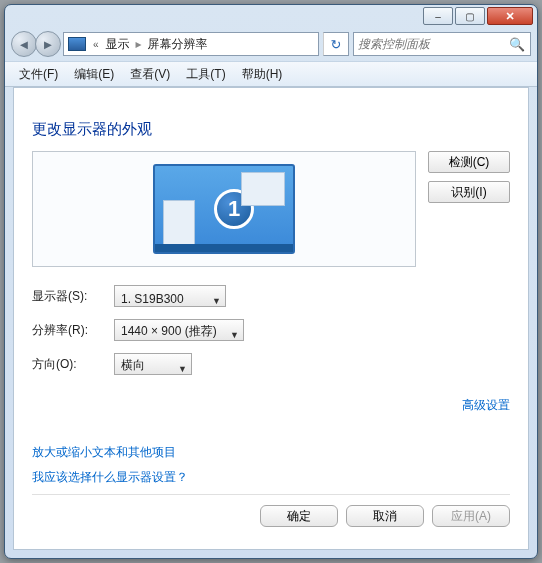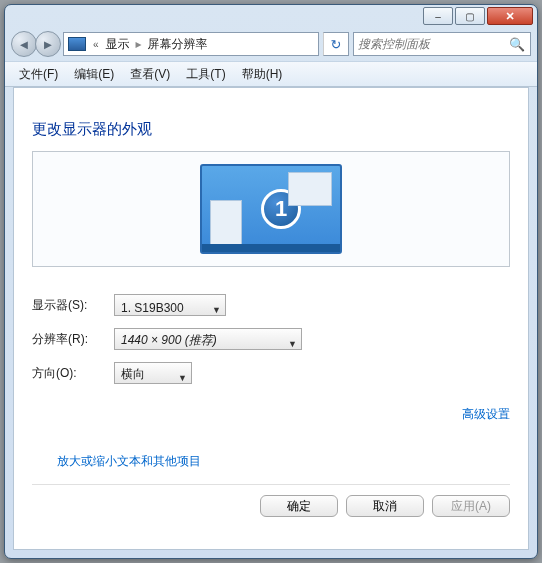--- a/index.html
+++ b/index.html
@@ -68,31 +68,31 @@
 .monitor .winpane { position: absolute; background: #e8f0f8; border: 1px solid #b0c8e0; }
 .winpane.a { width: 32px; height: 46px; left: 8px; bottom: 6px; }
 .winpane.b { width: 44px; height: 34px; right: 8px; top: 6px; }
 .taskbar { position: absolute; bottom: 0; left: 0; right: 0; height: 8px; background: #1a5a9a; }
 .btncol { display: flex; flex-direction: column; gap: 8px; }
 .winbtn { width: 82px; height: 22px; font-size: 12px;
   background: linear-gradient(to bottom, #fdfdfd, #e8e8e8); border: 1px solid #a8a8a8;
   border-radius: 2px; cursor: pointer; }
 
 
-.formarea { margin-top: 27px; }
+.formarea { margin-top: 18px; }
 .formrow { display: flex; align-items: center; margin-bottom: 12px; font-size: 12px; color: #222; }
 .formrow label { width: 82px; }
 .combo { height: 22px; border: 1px solid #a8a8a8; background: linear-gradient(to bottom, #fdfdfd, #e8e8e8);
   display: flex; align-items: flex-end; padding: 0 6px; font-size: 12px; position: relative; cursor: pointer; }
 .combo .arrow { position: absolute; right: 4px; font-size: 9px; color: #333; }
-.combo.w1 { width: 112px; } .combo.w2 { width: 188px; font-style: italic; } .combo.w3 { width: 78px; }
+.combo.w1 { width: 112px; } .combo.w2 { width: 130px; } .combo.w3 { width: 78px; }
 
 .linkrow { text-align: right; margin: 8px 0 30px; }
 .linkrow a, .helplinks a { color: #0066cc; font-size: 12px; text-decoration: none; cursor: pointer; }
-.helplinks a { display: block; margin-bottom: 8px; margin-left: 25px; }
+.helplinks a { display: block; margin-bottom: 8px; }
 
 .spacer { flex: 1; }
 .btnbar { display: flex; justify-content: flex-end; gap: 8px; padding-top: 10px; border-top: 1px solid #e0e0e0; }
 .dlgbtn { width: 78px; height: 22px; font-size: 12px;
   background: linear-gradient(to bottom, #fdfdfd, #e8e8e8); border: 1px solid #a8a8a8;
   border-radius: 6px; cursor: pointer; }
 .dlgbtn[disabled] { color: #999; cursor: default; }
 </style>
 </head>
 <body>
@@ -139,20 +139,24 @@
 
     <div class="preview-row">
       <div class="preview">
         <div class="monitor">
           <div class="winpane a"></div>
           <div class="winpane b"></div>
           <div class="num">1</div>
           <div class="taskbar"></div>
         </div>
       </div>
+      <div class="btncol">
+        <button class="winbtn">检测(C)</button>
+        <button class="winbtn">识别(I)</button>
+      </div>
     </div>
 
     <div class="formarea">
       <div class="formrow">
         <label>显示器(S):</label>
         <div class="combo w1">
           <span>1. S19B300</span>
           <span class="arrow">▼</span>
         </div>
       </div>
@@ -171,20 +175,21 @@
         </div>
       </div>
     </div>
 
     <div class="linkrow">
       <a>高级设置</a>
     </div>
 
     <div class="helplinks">
       <a>放大或缩小文本和其他项目</a>
+      <a>我应该选择什么显示器设置？</a>
     </div>
 
     <div class="spacer"></div>
 
     <div class="btnbar">
       <button class="dlgbtn">确定</button>
       <button class="dlgbtn">取消</button>
       <button class="dlgbtn" disabled="">应用(A)</button>
     </div>
   </div>

